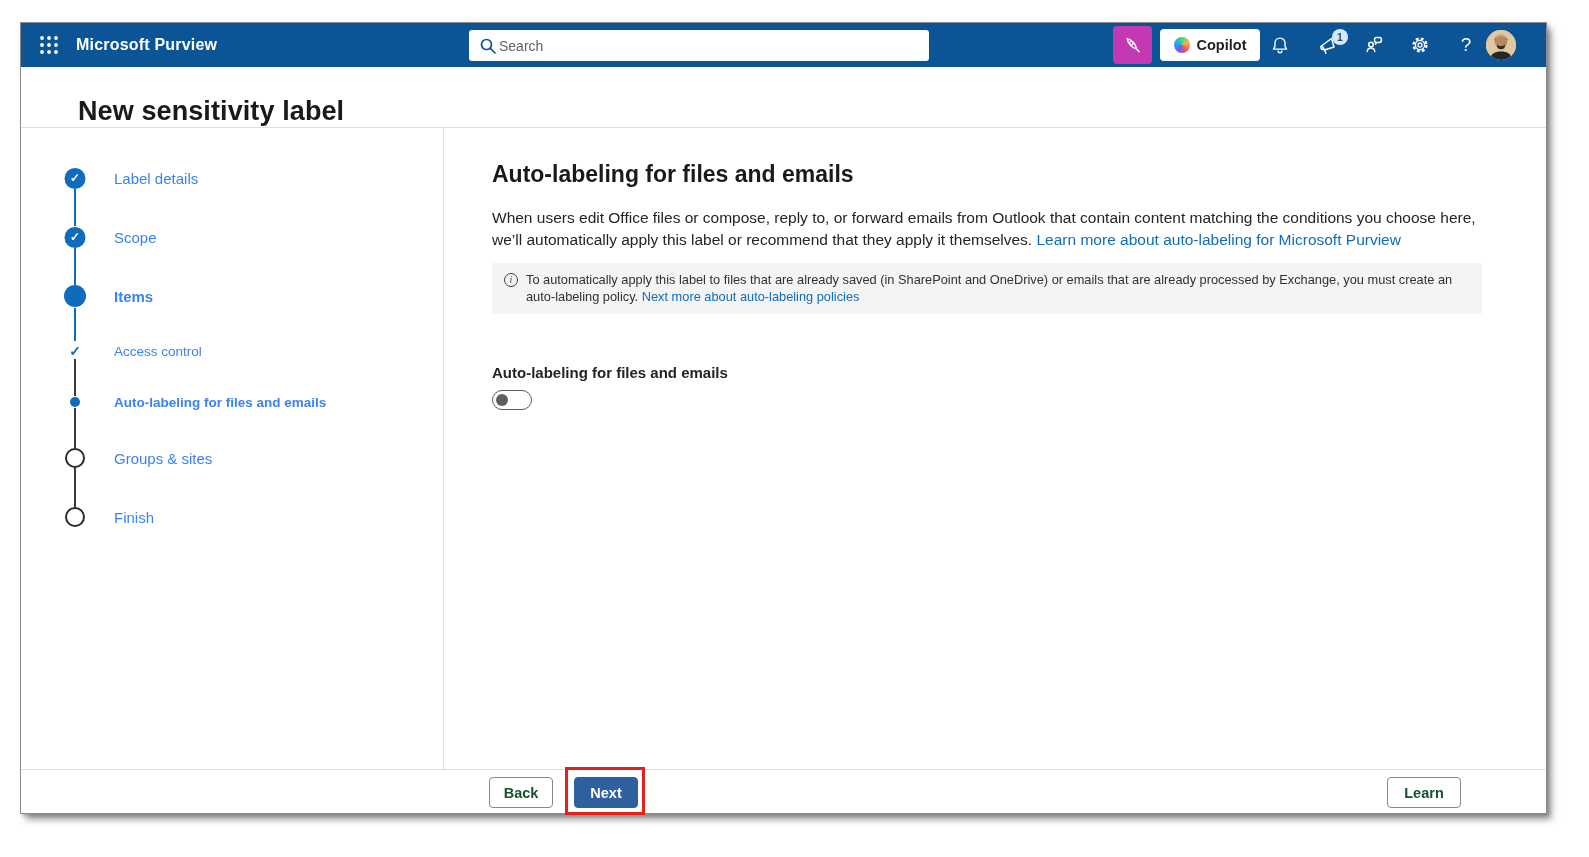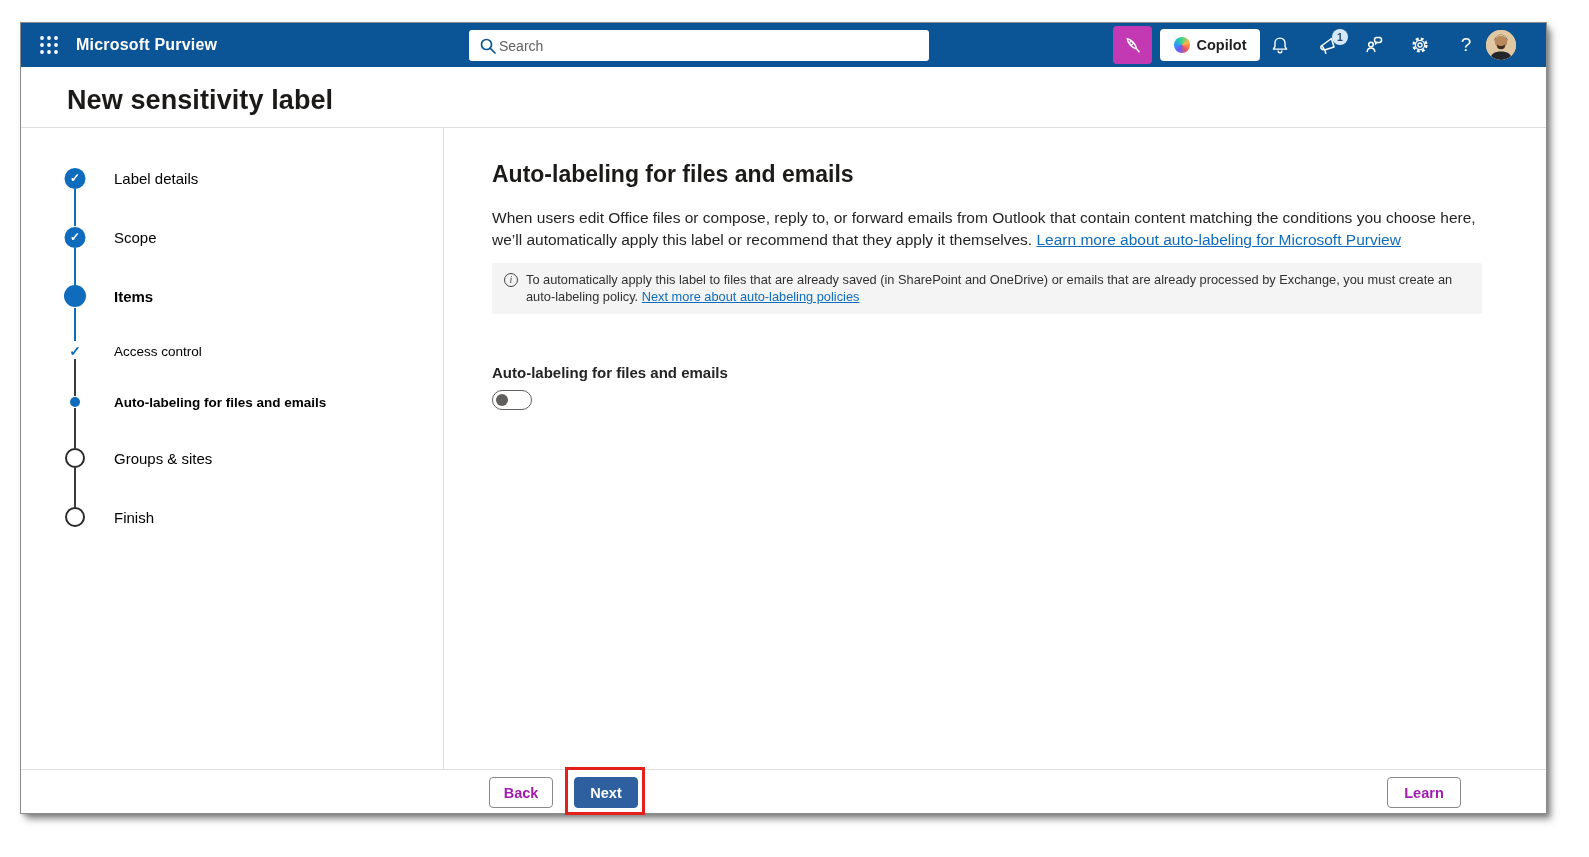--- a/index.html
+++ b/index.html
@@ -28,55 +28,55 @@
   .copilot-logo { width:16px; height:16px; border-radius:50%; background:conic-gradient(from 210deg,#6a5cff,#2aa3ef,#30d890,#ffb347,#f2555a,#6a5cff); display:inline-block; }
   .bell-btn { left:1238px; width:42px; }
   .news-btn { left:1284px; width:46px; }
   .feedback-btn { left:1332px; width:42px; }
   .gear-btn { left:1378px; width:42px; }
   .help-btn { left:1424px; width:42px; color:#fff; font-size:19px; font-weight:400; font-family:"Liberation Sans",sans-serif; }
   .badge { position:absolute; top:6px; right:3px; width:16px; height:16px; border-radius:50%; background:#d6e8f8; color:#274e6e; font-size:10.5px; font-weight:700; line-height:16px; text-align:center; }
   .avatar-btn { left:1465px; top:7px; width:30px; height:30px; border-radius:50%; overflow:hidden; position:absolute; border:none; padding:0; cursor:pointer; background:#e0c8a3; }
 
   
-  .page-title { position:absolute; left:42px; top:58px; margin:4px; font-size:27px; font-weight:700; color:#1b1a19; letter-spacing:.1px; }
+  .page-title { position:absolute; left:42px; top:58px; margin:15px; font-size:27px; font-weight:700; color:#1b1a19; letter-spacing:.1px; }
   .title-divider { position:absolute; left:0; top:104px; width:100%; height:1px; background:#e1dfdd; }
 
   
   .wizard { position:absolute; left:0; top:105px; width:423px; height:643px; border-right:1px solid #e1dfdd; background:#fff; }
   .step { position:absolute; left:0; right:10px; height:24px; display:flex; align-items:center; cursor:pointer; }
   .marker { position:absolute; left:54px; transform:translateX(-50%); display:flex; align-items:center; justify-content:center; }
   .m-done { width:21px; height:21px; border-radius:50%; background:#0f6cbd; color:#fff; font-size:12px; font-weight:700; }
   .m-active { width:22px; height:22px; border-radius:50%; background:#0f6cbd; }
   .m-subcheck { color:#0f6cbd; font-size:14px; font-weight:700; }
   .m-subdot { width:10px; height:10px; border-radius:50%; background:#0f6cbd; }
   .m-todo { width:20px; height:20px; border-radius:50%; border:2.5px solid #2b2b2b; background:#fff; }
-  .step-label { margin-left:93px; font-size:15px; color:#000000; white-space:nowrap; }
+  .step-label { margin-left:93px; font-size:15px; color:#3b82f6; white-space:nowrap; }
   .step-label.sub { font-size:13.5px; }
   .step-label.bold { font-weight:700; }
   .conn { position:absolute; left:53px; width:2px; }
   .conn.blue { background:#0f6cbd; }
   .conn.dark { background:#3b3a39; }
 
   
   .content { position:absolute; left:471px; top:105px; width:990px; }
   .content h2 { margin:33px 0 0 0; font-size:23px; font-weight:700; color:#1b1a19; }
   .desc { margin:19px 0 0 0; font-size:15.5px; line-height:21.5px; color:#242424; }
-  a.link { color:#0f6cbd; text-decoration:underline; cursor:pointer;text-align:center; }
+  a.link { color:#0f6cbd; cursor:pointer;text-align:center; }
   .infobox { position:relative; margin-top:13px; background:#f4f4f4; border-radius:2px; padding:9px 14px 9px 34px; font-size:12.8px; line-height:16.5px; color:#323130; }
   .info-icon { position:absolute; left:12px; top:10px; width:14px; height:14px; border:1.2px solid #424242; border-radius:50%; color:#424242; font-size:10px; line-height:12px; text-align:center; font-family:"Liberation Serif",serif; font-style:italic; }
   .toggle-section { margin-top:50px; }
   .toggle-label { font-size:15px; font-weight:700; color:#242424; }
   .toggle { margin-top:9px; width:40px; height:20px; border:1px solid #605e5c; border-radius:10px; background:#fff; position:relative; cursor:pointer; }
   .toggle .knob { position:absolute; left:3px; top:3px; width:12px; height:12px; border-radius:50%; background:#605e5c; }
 
   
   .footer { position:absolute; left:0; bottom:0; width:100%; height:44px; background:#fff; border-top:1px solid #e1dfdd; }
   .btn { position:absolute; top:7px; height:31px; border-radius:4px; font-size:14.5px; font-weight:700; font-family:inherit; cursor:pointer; }
-  .btn.secondary { background:#fff; border:1px solid #8a8886; color:#a21caf; }
+  .btn.secondary { background:#fff; border:1px solid #8a8886; color:#14532d; }
   .btn.back { left:468px; width:64px; }
   .btn.primary { left:553px; width:64px; background:#2e5f9e; border:1px solid #2e5f9e; color:#fff; }
   .btn.cancel { right:85px; width:74px; }
   .annotation { position:absolute; left:544px; top:744px; width:80px; height:48px; border:3px solid #e3201b; z-index:6; pointer-events:none; }
 
   svg { display:block; }
 </style>
 </head>
 <body>
 

